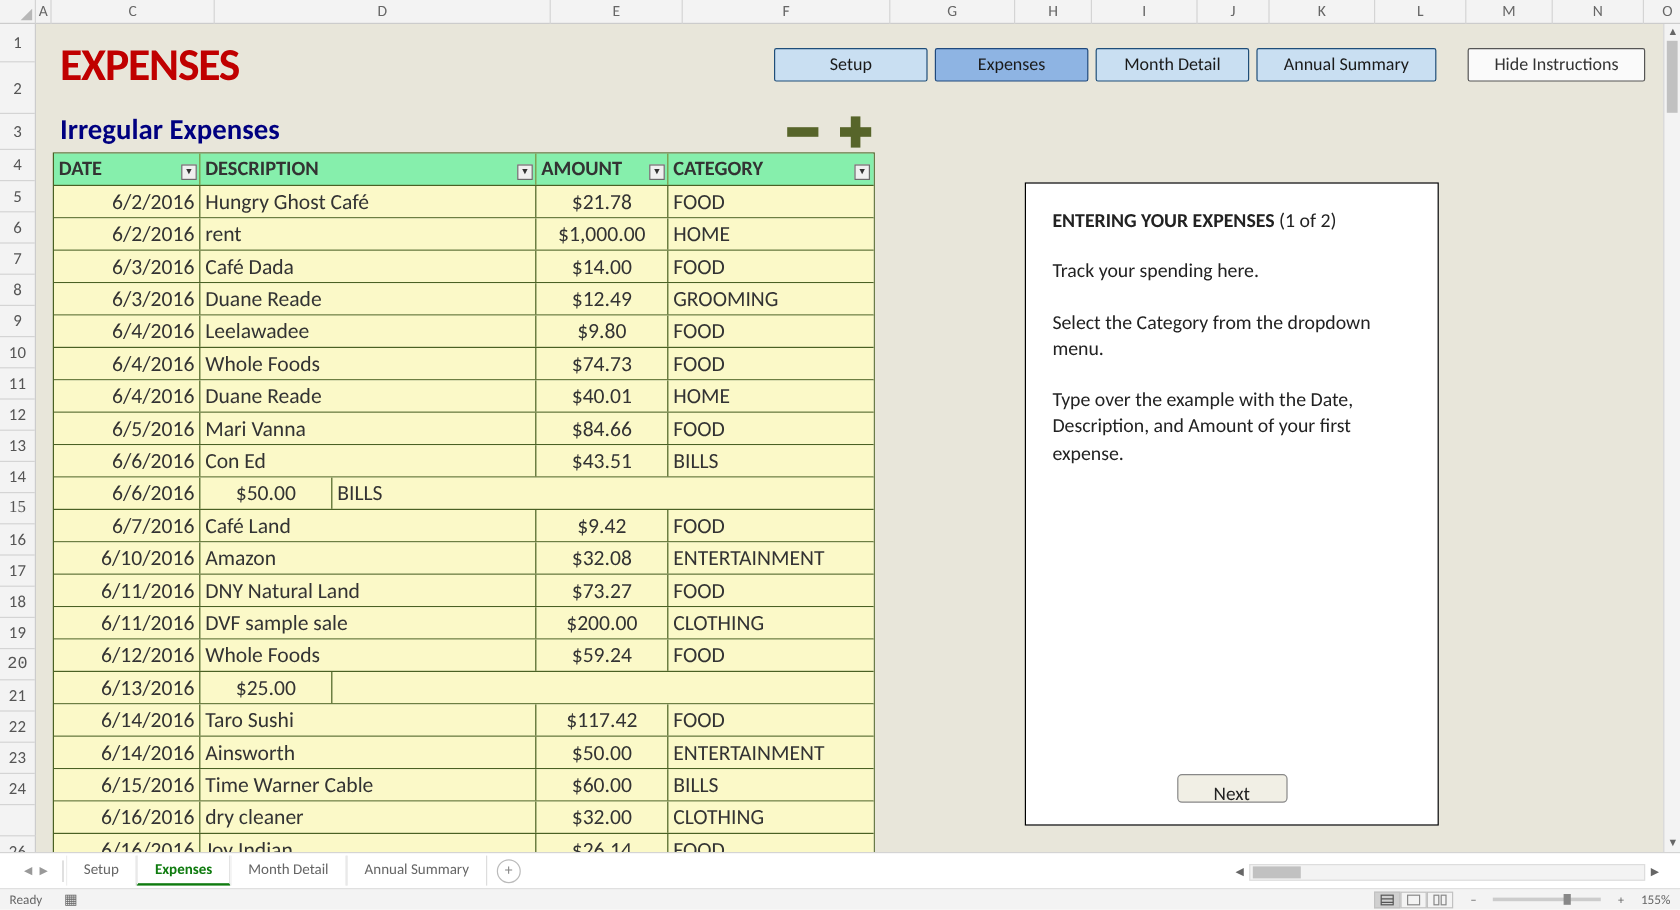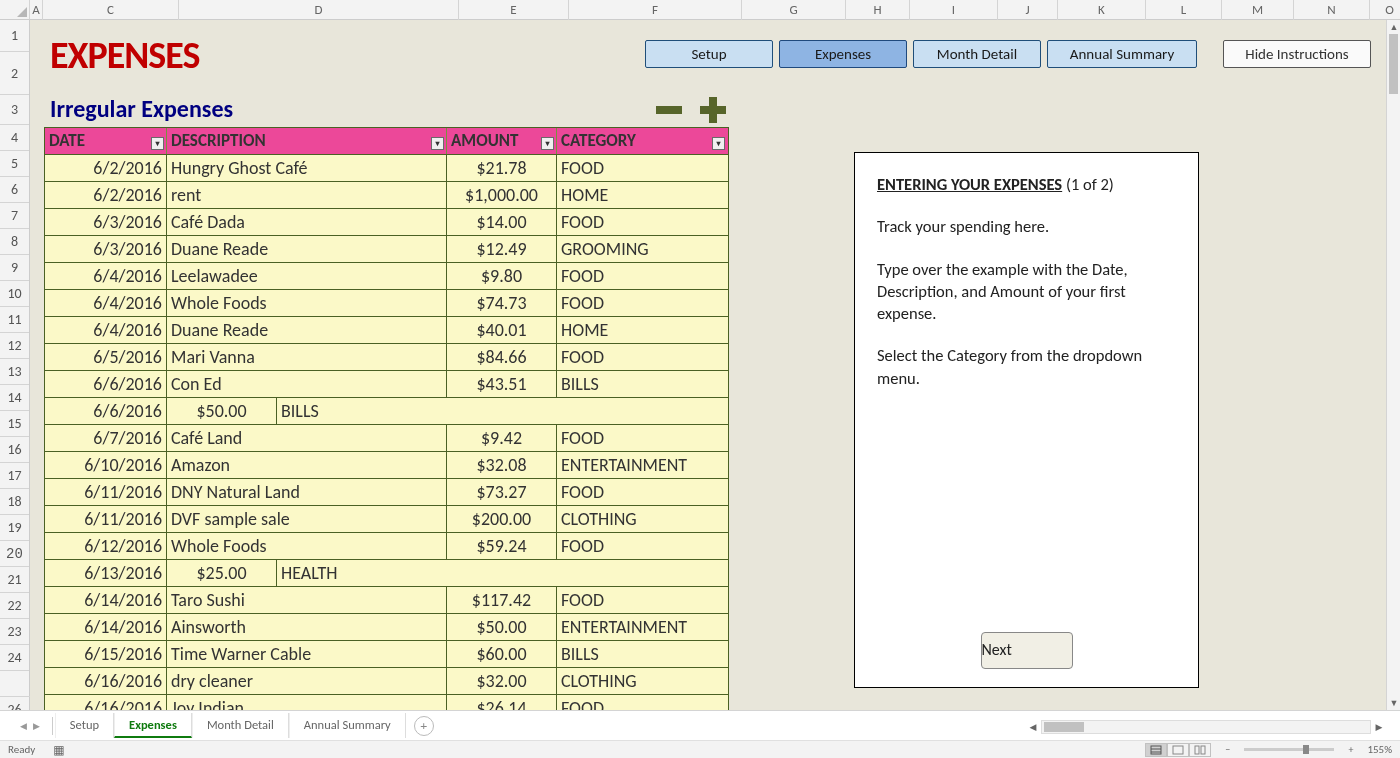--- a/index.html
+++ b/index.html
@@ -21,35 +21,35 @@
   .nav-buttons { position:absolute; top:20px; left:615px; display:flex; gap:4px; align-items:center;}
   .nav-btn { height:28px; width:128px; border:1px solid #1f4e79; border-radius:2px; font-size:15px; color:#1a1a1a; text-align:center; line-height:26px; background:#c9dff2; cursor:pointer; user-select:none;}
   .nav-btn.active { background:#8eb4e3; border-color:#1f497d;}
   .nav-btn.wide { width:150px;}
   .hide-btn { height:28px; width:148px; margin-left:22px; border:1px solid #555; border-radius:2px; font-size:15px; text-align:center; line-height:26px; background:#fafafa; cursor:pointer;}
   
   .pm { position:absolute; top:74px; left:622px; display:flex; gap:12px;}
   .pm div { width:32px; height:32px; display:flex; align-items:center; justify-content:center;}
   
   .tbl-wrap { position:absolute; left:14px; top:107px; width:685px; border:1px solid #4a6124;}
-  .tbl-head { display:flex; height:27px; background:#ec4899; border-bottom:1px solid #4a6124; font-weight:bold; font-size:17px;}
+  .tbl-head { display:flex; height:27px; background:#86efac; border-bottom:1px solid #4a6124; font-weight:bold; font-size:17px;}
   .tbl-head .th { padding:2px 4px; border-right:1px solid #7a923f; position:relative;}
   .th .filter { position:absolute; right:2px; bottom:4px; width:13px; height:13px; border:1px solid #6b6b6b; background:#f0f0f0; font-size:8px; text-align:center; line-height:11px;}
   .tbl-body .tr { display:flex; height:27px; background:#fbf9c8; border-bottom:1px solid #4a6124; font-size:18px;}
   .tbl-body .td { padding:0 4px; border-right:1px solid #4a6124; white-space:nowrap; overflow:hidden; line-height:27px;}
   .c-date { width:122px; text-align:right;}
   .c-desc { width:280px;}
   .c-amt  { width:110px; text-align:center;}
   .c-cat  { width:170px;}
   .tbl-head .c-date,.tbl-head .c-desc,.tbl-head .c-amt,.tbl-head .c-cat { text-align:left;}
   
   .inst { position:absolute; left:824px; top:132px; width:345px; height:536px; background:#fff; border:1px solid #000; padding:20px 22px; font-size:16.5px; color:#222;}
-  .inst .title-line { font-weight:bold; text-decoration:underline;margin-top:37px;}
+  .inst .title-line { font-weight:bold; margin-top:37px;}
   .inst p { margin:0 0 20px 0; line-height:1.35;}
-  .next-btn { position:absolute; bottom:18px; left:50%; transform:translateX(-50%); width:92px; height:37px; border:1px solid #888; border-radius:4px; background:#f1efe5; font-size:16px; line-height:34px; cursor:pointer;}
+  .next-btn { position:absolute; bottom:18px; left:50%; transform:translateX(-50%); width:92px; height:24px; border:1px solid #888; border-radius:4px; background:#f1efe5; font-size:16px; text-align:center; line-height:34px; cursor:pointer;}
   
   .vscroll { position:absolute; right:0; top:20px; bottom:48px; width:14px; background:#f3f3f3; border-left:1px solid #d4d4d4;}
   .vscroll .arrow { width:14px; height:14px; font-size:9px; text-align:center; line-height:14px; color:#666;}
   .vscroll .track { position:absolute; top:14px; bottom:14px; left:0; right:0;}
   .vscroll .thumb { position:absolute; top:0; height:60px; left:2px; right:2px; background:#c1c1c1;}
   .vscroll .arrow.bottom { position:absolute; bottom:0;}
   
   .tabs-bar { position:absolute; left:0; right:0; bottom:18px; height:30px; background:#fff; border-top:1px solid #d4d4d4; display:flex; align-items:center;}
   .tab-nav-icons { display:flex; gap:2px; padding:0 8px 0 18px;}
   .tab-nav-icons span { font-size:9px; color:#999; padding:4px 2px;}
@@ -107,21 +107,21 @@
       <div class="row-head" style="height: 26px; line-height: 26px;">5</div>
       <div class="row-head" style="height: 26px; line-height: 26px;">6</div>
       <div class="row-head" style="height: 26px; line-height: 26px;">7</div>
       <div class="row-head" style="height: 26px; line-height: 26px;">8</div>
       <div class="row-head" style="height: 26px; line-height: 26px;">9</div>
       <div class="row-head" style="height: 26px; line-height: 26px;">10</div>
       <div class="row-head" style="height: 26px; line-height: 26px;">11</div>
       <div class="row-head" style="height: 26px; line-height: 26px;">12</div>
       <div class="row-head" style="height: 26px; line-height: 26px;">13</div>
       <div class="row-head" style="height: 26px; line-height: 26px;">14</div>
-      <div class="row-head" style="height: 26px; line-height: 26px;">15</div>
+      <div class="row-head" style="height: 26px; line-height: 26px; font-family: Liberation Serif, serif;">15</div>
       <div class="row-head" style="height: 26px; line-height: 26px;">16</div>
       <div class="row-head" style="height: 26px; line-height: 26px;">17</div>
       <div class="row-head" style="height: 26px; line-height: 26px;">18</div>
       <div class="row-head" style="height: 26px; line-height: 26px;">19</div>
       <div class="row-head" style="height: 26px; line-height: 26px; font-family: Liberation Mono, monospace;">20</div>
       <div class="row-head" style="height: 26px; line-height: 26px;">21</div>
       <div class="row-head" style="height: 26px; line-height: 26px;">22</div>
       <div class="row-head" style="height: 26px; line-height: 26px;">23</div>
       <div class="row-head" style="height: 26px; line-height: 26px;">24</div>
       <div class="row-head" style="height: 26px; line-height: 26px; padding-left: 48px;">25</div>
@@ -250,21 +250,20 @@
         </div>
         <div class="tr">
           <div class="td c-date">6/12/2016</div>
           <div class="td c-desc">Whole Foods</div>
           <div class="td c-amt">$59.24</div>
           <div class="td c-cat" style="border-right: none;">FOOD</div>
         </div>
         <div class="tr">
           <div class="td c-date">6/13/2016</div>
           <div class="td c-amt">$25.00</div>
-          <div class="td c-cat" style="border-right: none;">HEALTH</div>
         </div>
         <div class="tr">
           <div class="td c-date">6/14/2016</div>
           <div class="td c-desc">Taro Sushi</div>
           <div class="td c-amt">$117.42</div>
           <div class="td c-cat" style="border-right: none;">FOOD</div>
         </div>
         <div class="tr">
           <div class="td c-date">6/14/2016</div>
           <div class="td c-desc">Ainsworth</div>
@@ -290,22 +289,22 @@
           <div class="td c-cat" style="border-right: none;">FOOD</div>
         </div>
       </div>
   </div>
 
   <div class="inst">
     <p><span class="title-line">ENTERING YOUR EXPENSES</span>
        <span style="font-weight:normal;">(1 of 2)</span></p>
     <div id="inst-paras">
         <p>Track your spending here.</p>
+        <p>Select the Category from the dropdown menu.</p>
         <p>Type over the example with the Date, Description, and Amount of your first expense.</p>
-        <p>Select the Category from the dropdown menu.</p>
       </div>
     <div class="next-btn">Next</div>
   </div>
 </div>
 
 <div class="vscroll">
   <div class="arrow">▲</div>
   <div class="track">
       <div class="thumb"></div>
     </div>

